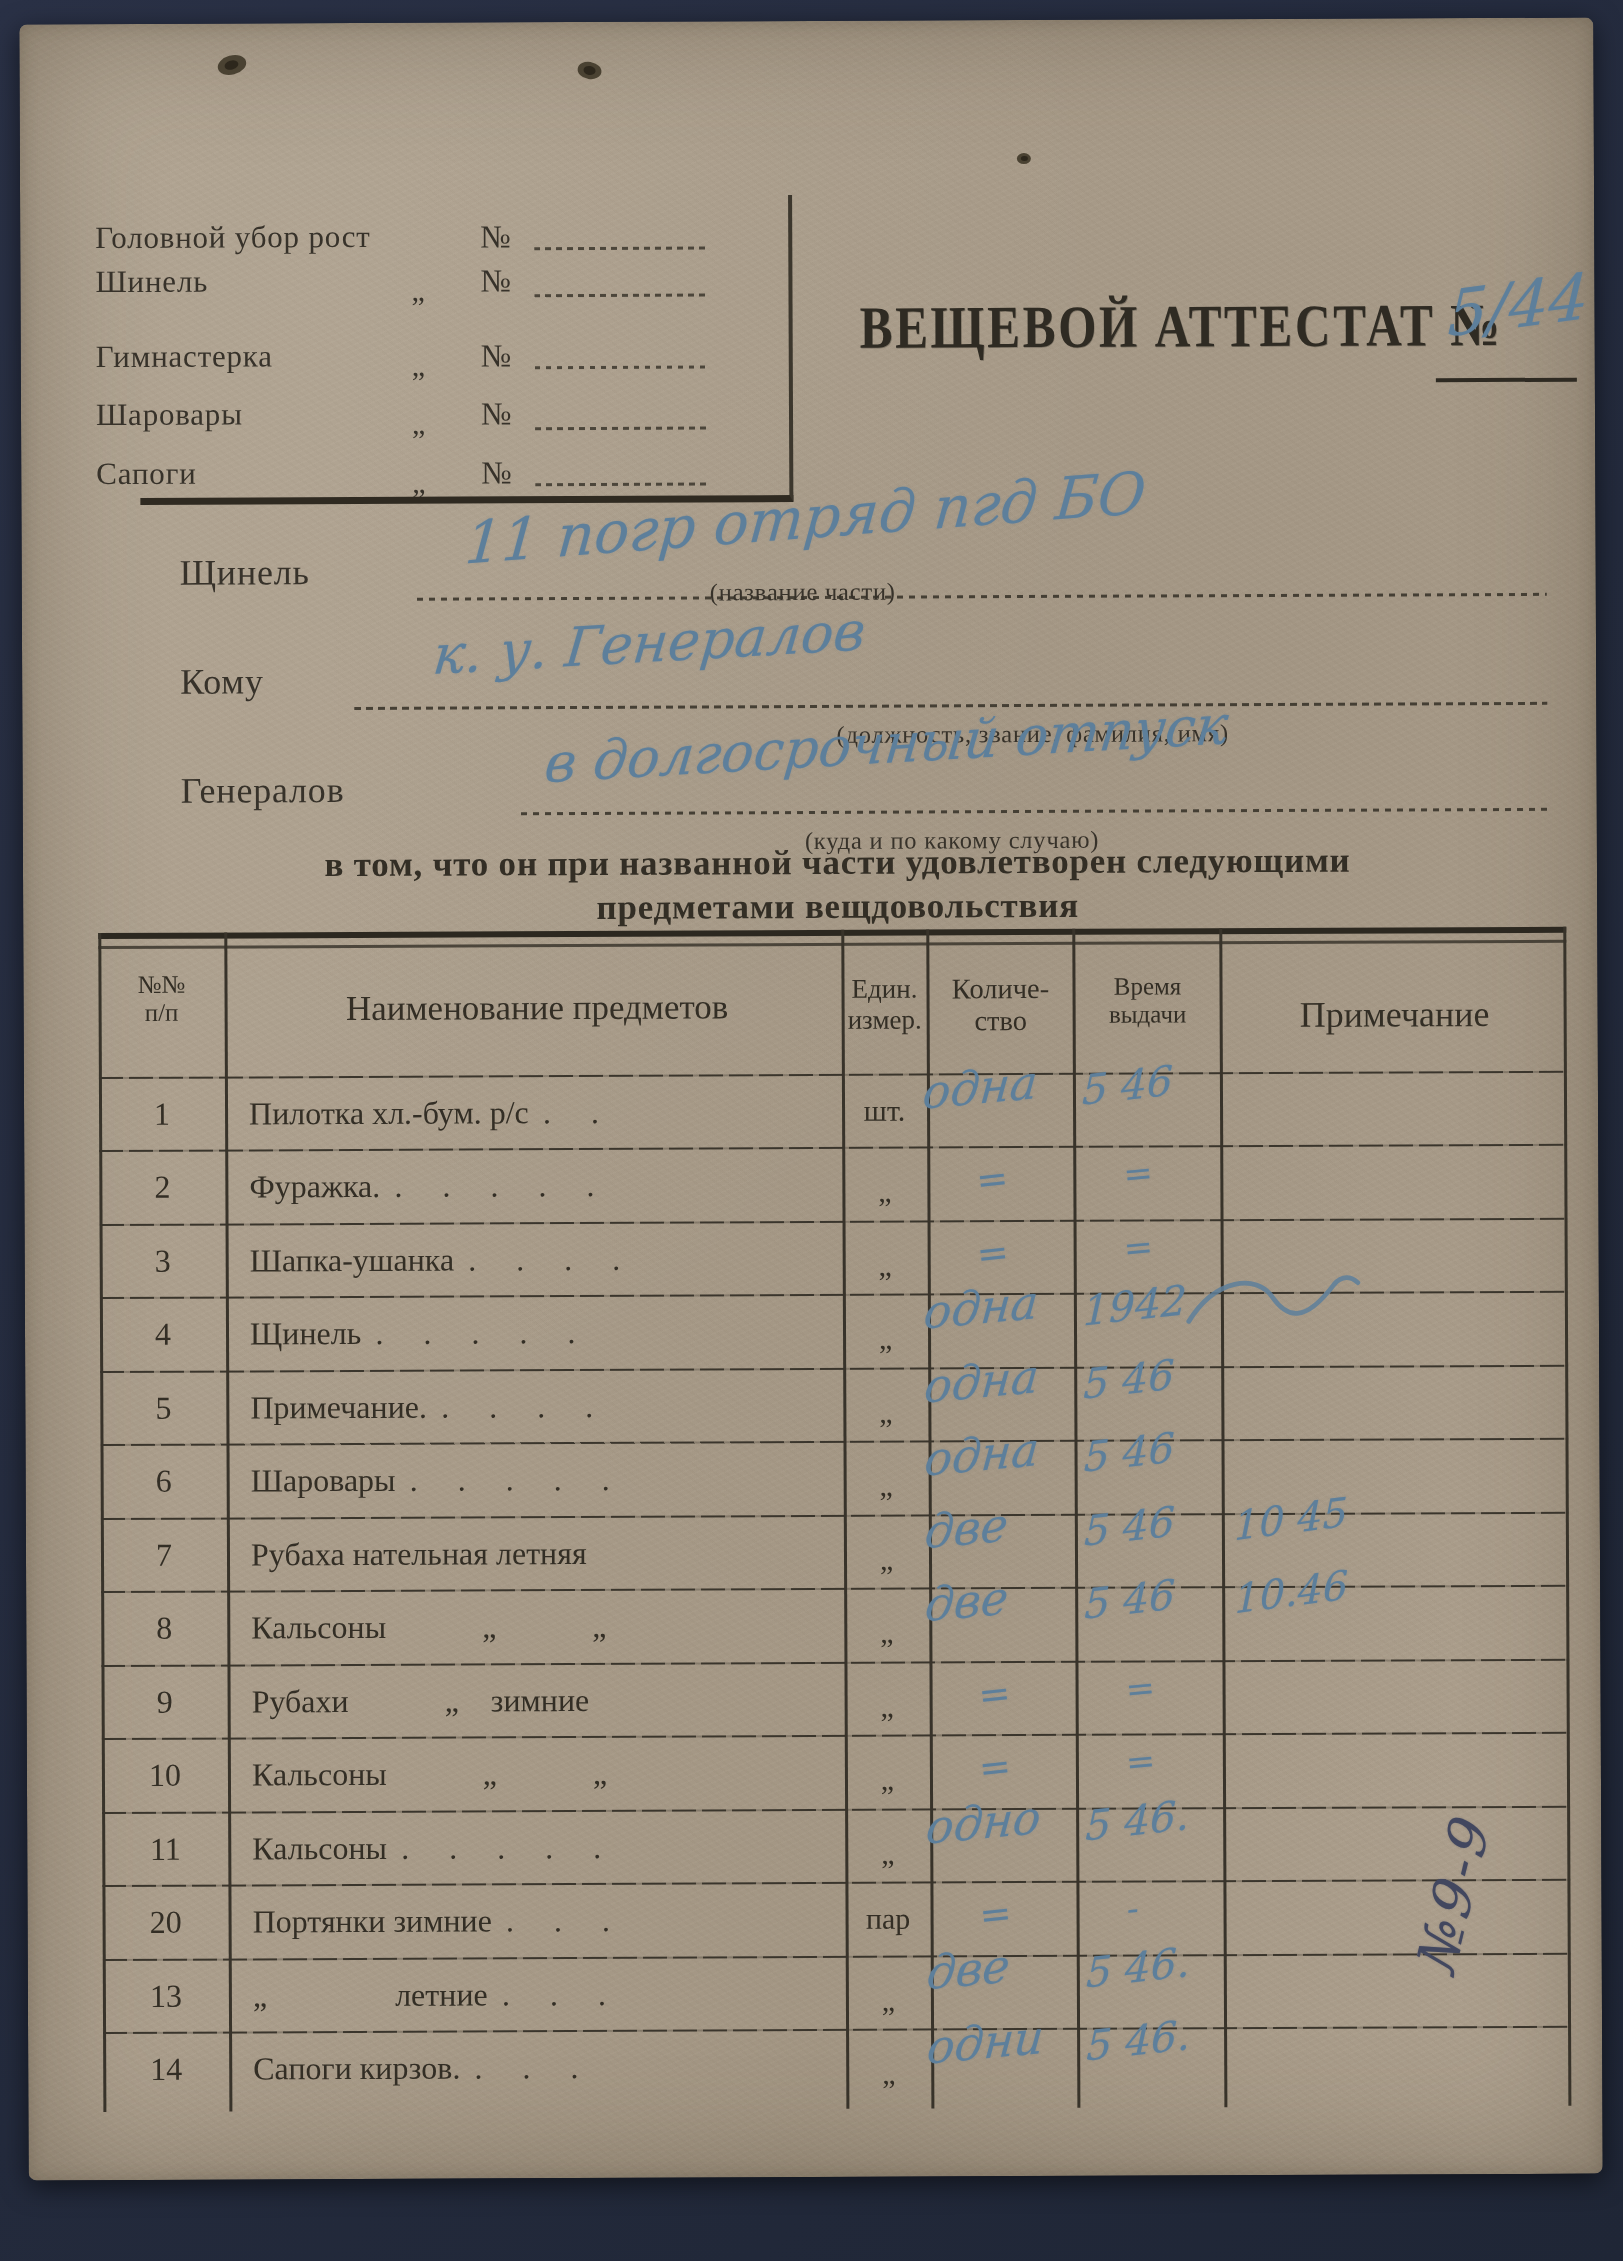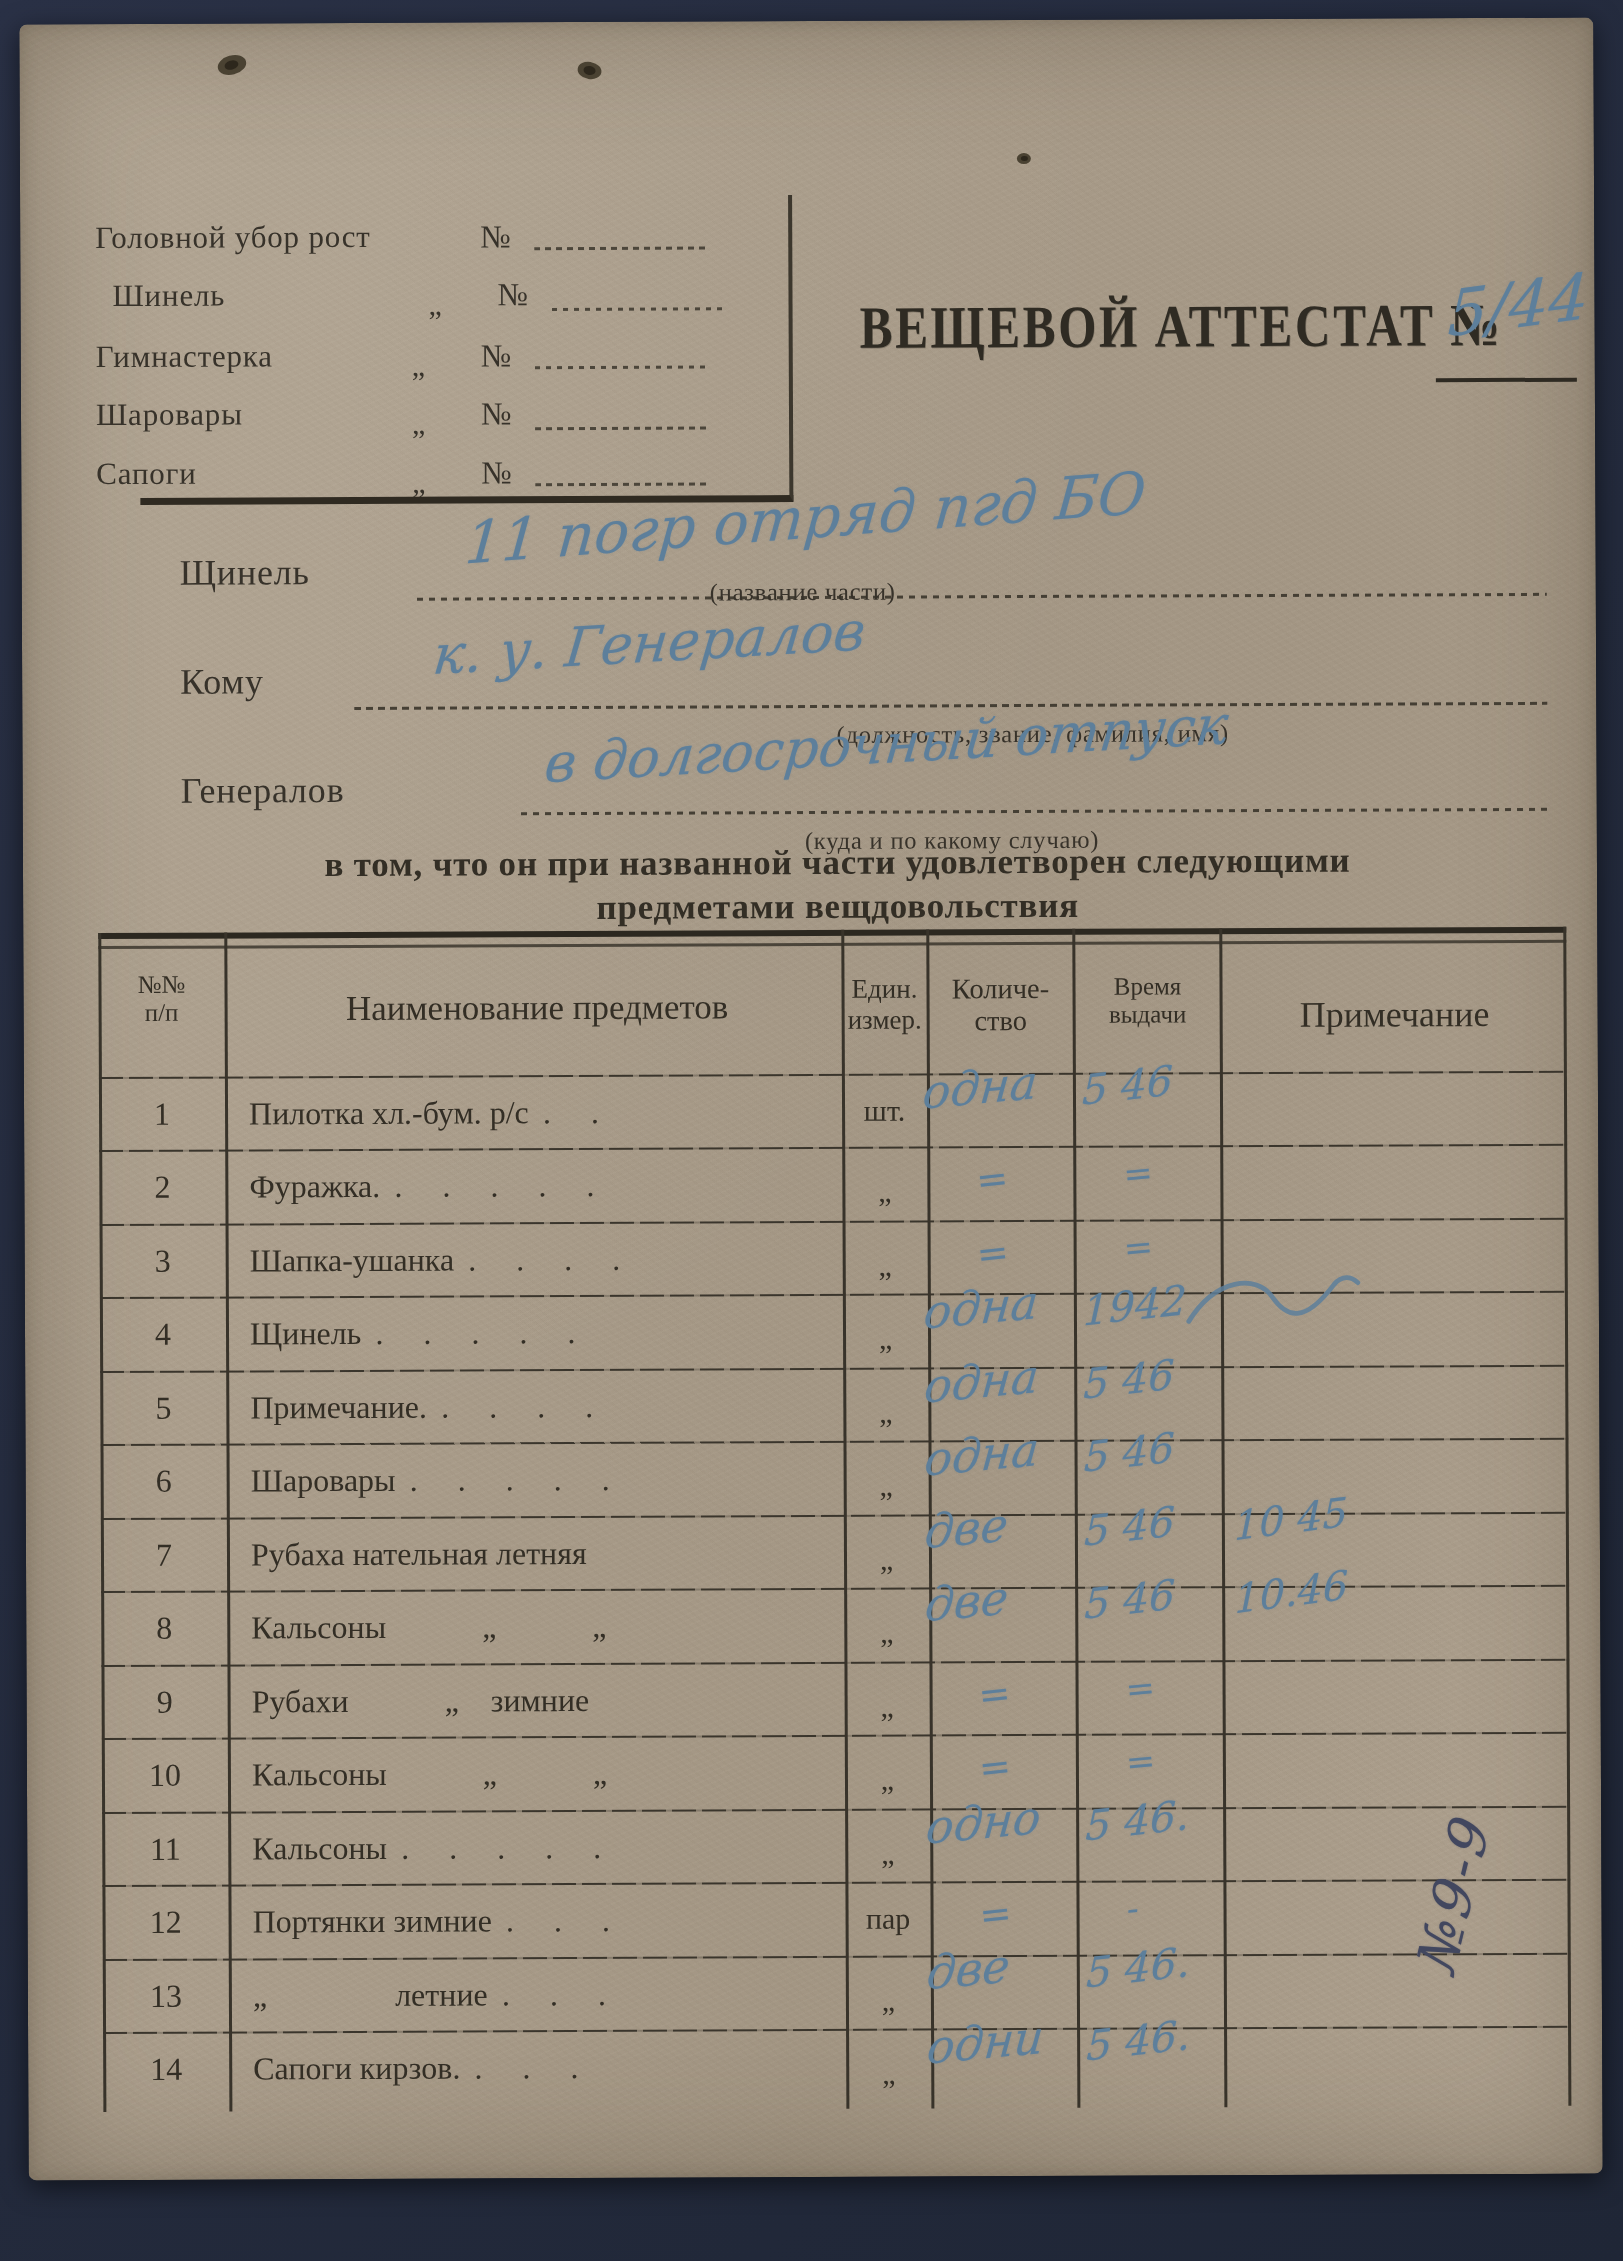--- a/index.html
+++ b/index.html
@@ -75,21 +75,21 @@
     <div class="speck" style="left:558px;top:40px;width:24px;height:17.4px;transform:rotate(10deg);">
         <div class="core"></div>
       </div>
     <div class="speck" style="left:997px;top:133px;width:14.2px;height:11px;">
         <div class="core"></div>
       </div>
 
     <div class="box"></div>
     <div id="sizesRows">
         <div class="boxrow" style="top: 196px;"><span class="lbl">Головной убор рост</span><span class="num">№</span><span class="dotline" style="top: 28.5px;"></span></div>
-        <div class="boxrow" style="top: 254px; margin-left: 17px;"><span class="lbl">Шинель</span><span class="ditto">„</span><span class="num">№</span><span class="dotline" style="top: 32px;"></span></div>
+        <div class="boxrow" style="top: 240px;"><span class="lbl">Шинель</span><span class="ditto">„</span><span class="num">№</span><span class="dotline" style="top: 32px;"></span></div>
         <div class="boxrow" style="top: 315px;"><span class="lbl">Гимнастерка</span><span class="ditto">„</span><span class="num">№</span><span class="dotline" style="top: 28.5px;"></span></div>
         <div class="boxrow" style="top: 373px;"><span class="lbl">Шаровары</span><span class="ditto">„</span><span class="num">№</span><span class="dotline" style="top: 32px;"></span></div>
         <div class="boxrow" style="top: 432px;"><span class="lbl">Сапоги</span><span class="ditto">„</span><span class="num">№</span><span class="dotline" style="top: 28.5px;"></span></div>
       </div>
 
     <div class="title">ВЕЩЕВОЙ АТТЕСТАТ №</div>
     <div class="title-num hw" style="transform:rotate(-7deg) skewX(-10deg);">5/44</div>
     <div class="title-underline"></div>
 
     <div id="fields">
@@ -227,21 +227,21 @@
             <div class="hwt hw" style="left: 1024px; top: 8px; font-size: 35px; transform: rotate(-5deg);">=</div>
           </div>
           <div class="trow" style="top: 879px;">
             <div class="cnum">11</div>
             <div class="cname"><span>Кальсоны</span><span class="dots">. . . . .</span></div>
             <div class="cunit" style="padding-top: 17.4px; line-height: 56px;">„</div>
             <div class="hwq hw" style="left: 824px; top: -12.6px; font-size: 46px; transform: rotate(-5deg) skewX(-10deg);">одно</div>
             <div class="hwt hw" style="left: 983px; top: -11px; font-size: 41px; transform: rotate(-6deg) skewX(-8deg);">5 46.</div>
           </div>
           <div class="trow" style="top: 952px;">
-            <div class="cnum">12</div>
+            <div class="cnum">20</div>
             <div class="cname"><span>Портянки зимние</span><span class="dots">. . .</span></div>
             <div class="cunit">пар</div>
             <div class="hwq hw" style="left: 877px; top: 11px; font-size: 38px; transform: rotate(-6deg);">=</div>
             <div class="hwt hw" style="left: 1024px; top: 8px; font-size: 35px; transform: rotate(-5deg);">-</div>
           </div>
           <div class="trow" style="top: 1026px;">
             <div class="cnum">13</div>
             <div class="cname"><span>„                летние</span><span class="dots">. . .</span></div>
             <div class="cunit" style="padding-top: 17.4px; line-height: 56px;">„</div>
             <div class="hwq hw" style="left: 824px; top: -12.6px; font-size: 46px; transform: rotate(-5deg) skewX(-10deg);">две</div>

